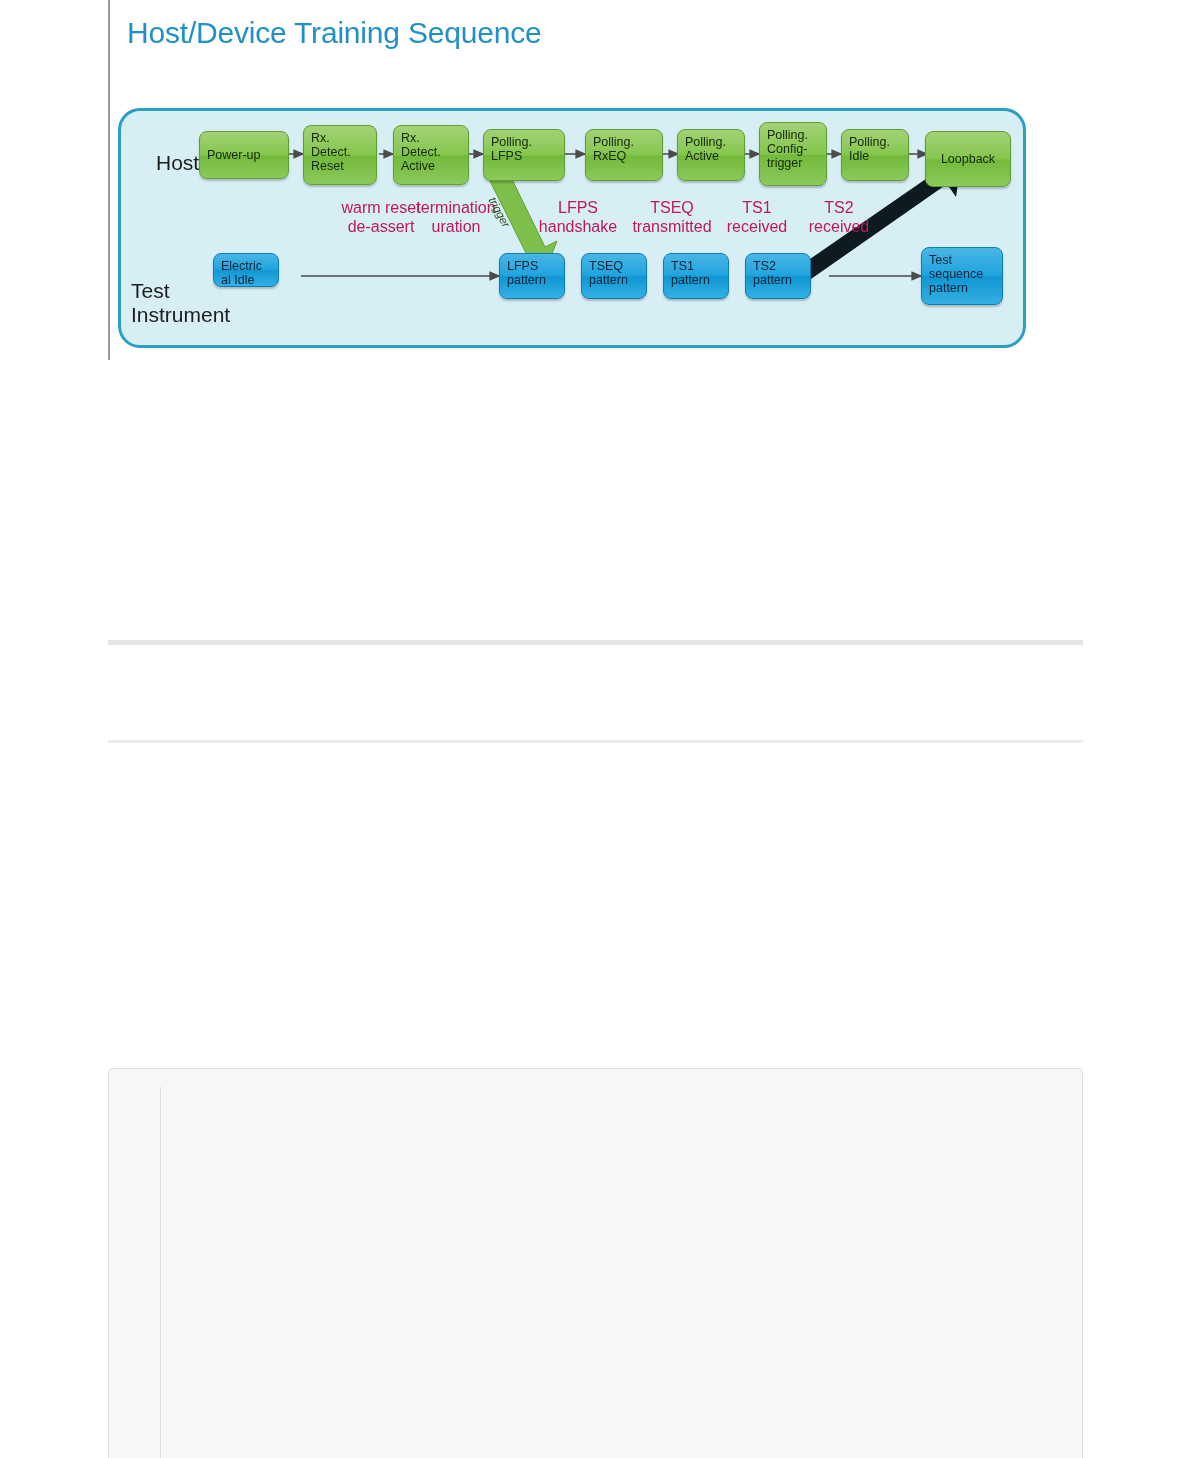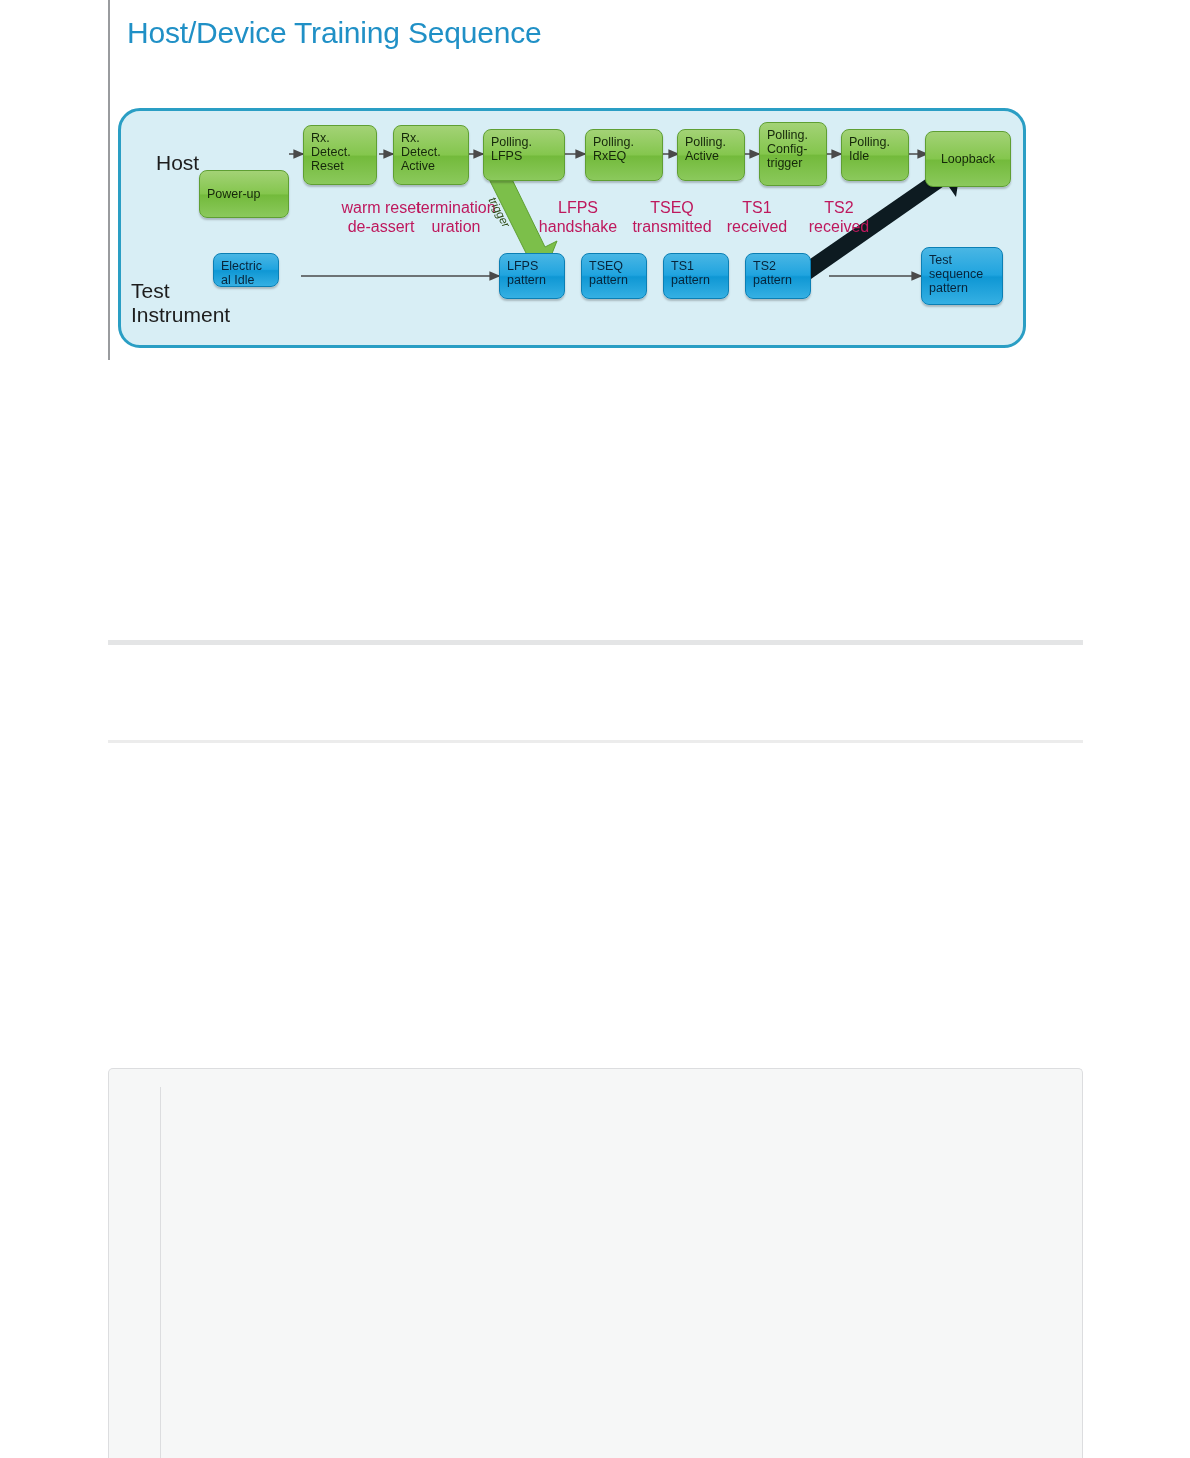--- a/index.html
+++ b/index.html
@@ -202,21 +202,21 @@
     <svg class="svg-layer" viewBox="0 0 902 234" preserveAspectRatio="none">
       <path d="M662,175 L676,157 L812,63 L805,49 L840,52 L835,86 L826,73 L690,168 z" fill="#0d1b21"></path>
     </svg>
 
     <div class="row-label" id="label-host">Host</div>
     <div class="row-label" id="label-test">
       <div>Test</div>
       <div>Instrument</div>
     </div>
 
-    <div class="node green" style="left:78px; top:20px; width:90px; height:48px; display:flex; align-items:center;margin-top:39px;">
+    <div class="node green" style="left:78px; top:20px; width:90px; height:48px; display:flex; align-items:center;">
       <span class="txt">Power-up</span>
     </div>
 
     <div class="node green" style="left:182px; top:14px; width:74px; height:60px;">
       <span class="txt">Rx.</span>
       <span class="txt">Detect.</span>
       <span class="txt">Reset</span>
     </div>
 
     <div class="node green" style="left:272px; top:14px; width:76px; height:60px;">

